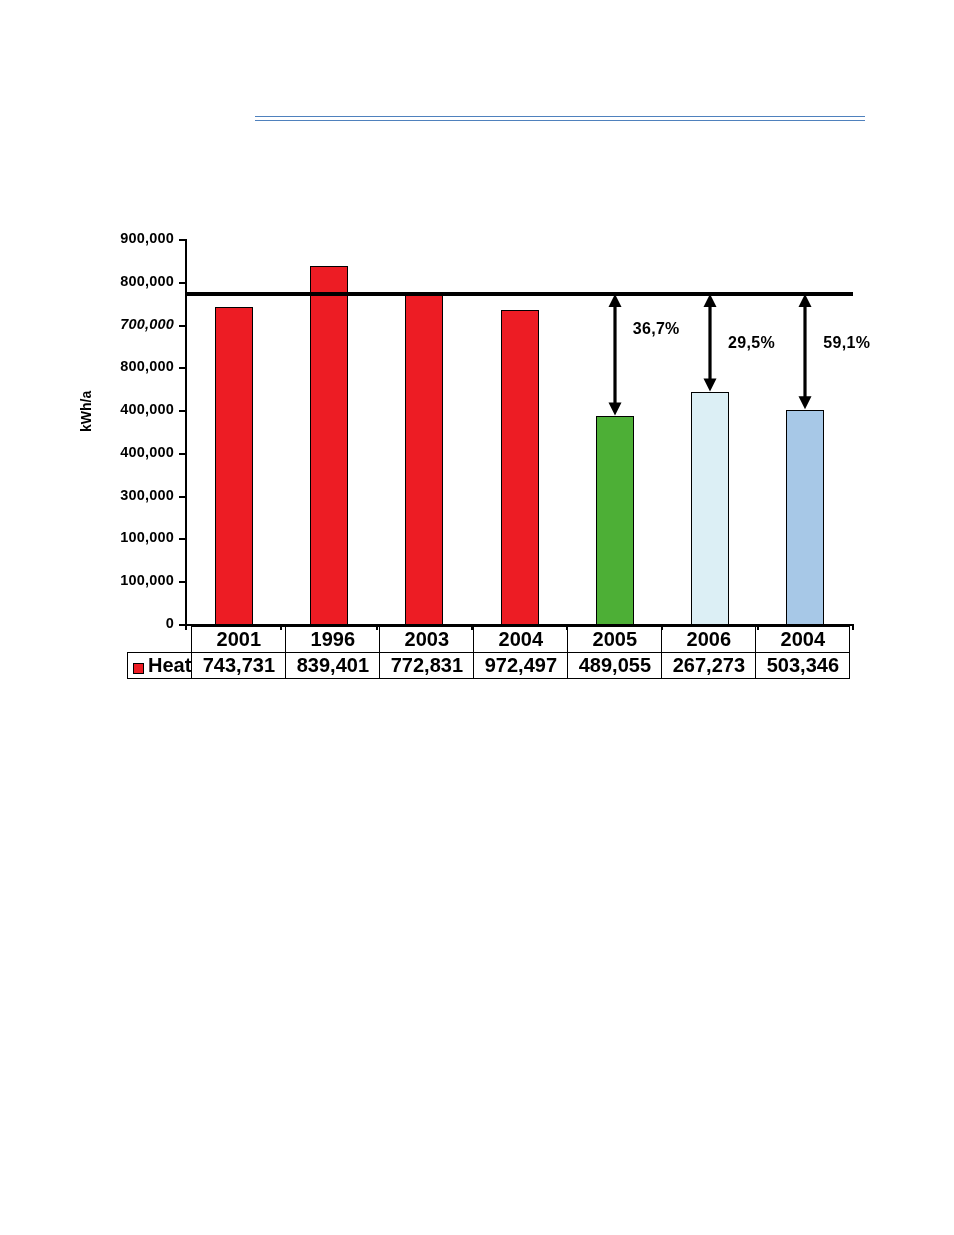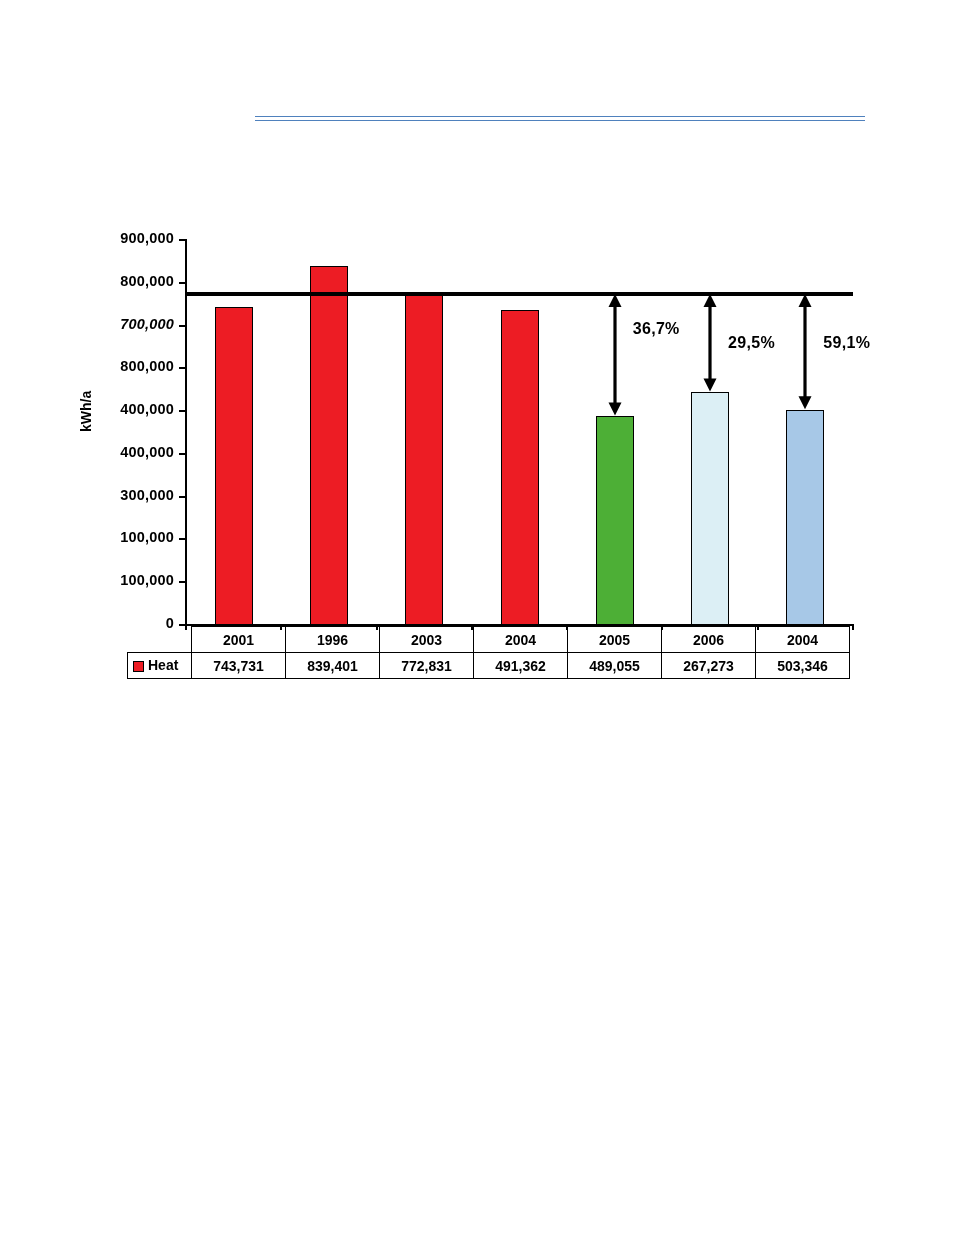--- a/index.html
+++ b/index.html
@@ -125,21 +125,21 @@
     white-space: nowrap;
     letter-spacing: 0.3px;
   }
 
   
   #data-table {
     position: absolute;
     left: 127px;
     top: 626px;
     border-collapse: collapse;
-    font-size: 14px;
+    font-size: 20px;
     font-weight: bold;
     color: #000;
   }
   #data-table td {
     border: 1.2px solid #000;
     text-align: center;
     height: 25px;
     padding: 0;
     white-space: nowrap;
   }
@@ -257,19 +257,19 @@
         <td class="year-cell">2004</td>
         <td class="year-cell">2005</td>
         <td class="year-cell">2006</td>
         <td class="year-cell">2004</td>
       </tr>
     <tr id="table-value-row">
         <td class="series-cell"><span class="legend-swatch" style="background: rgb(237, 28, 36);"></span><span class="legend-text">Heat</span></td>
         <td class="val-cell">743,731</td>
         <td class="val-cell">839,401</td>
         <td class="val-cell">772,831</td>
-        <td class="val-cell">491,362</td>
+        <td class="val-cell">972,497</td>
         <td class="val-cell">489,055</td>
         <td class="val-cell">267,273</td>
         <td class="val-cell">503,346</td>
       </tr>
   </tbody>
 </table>
 
 </body></html>

